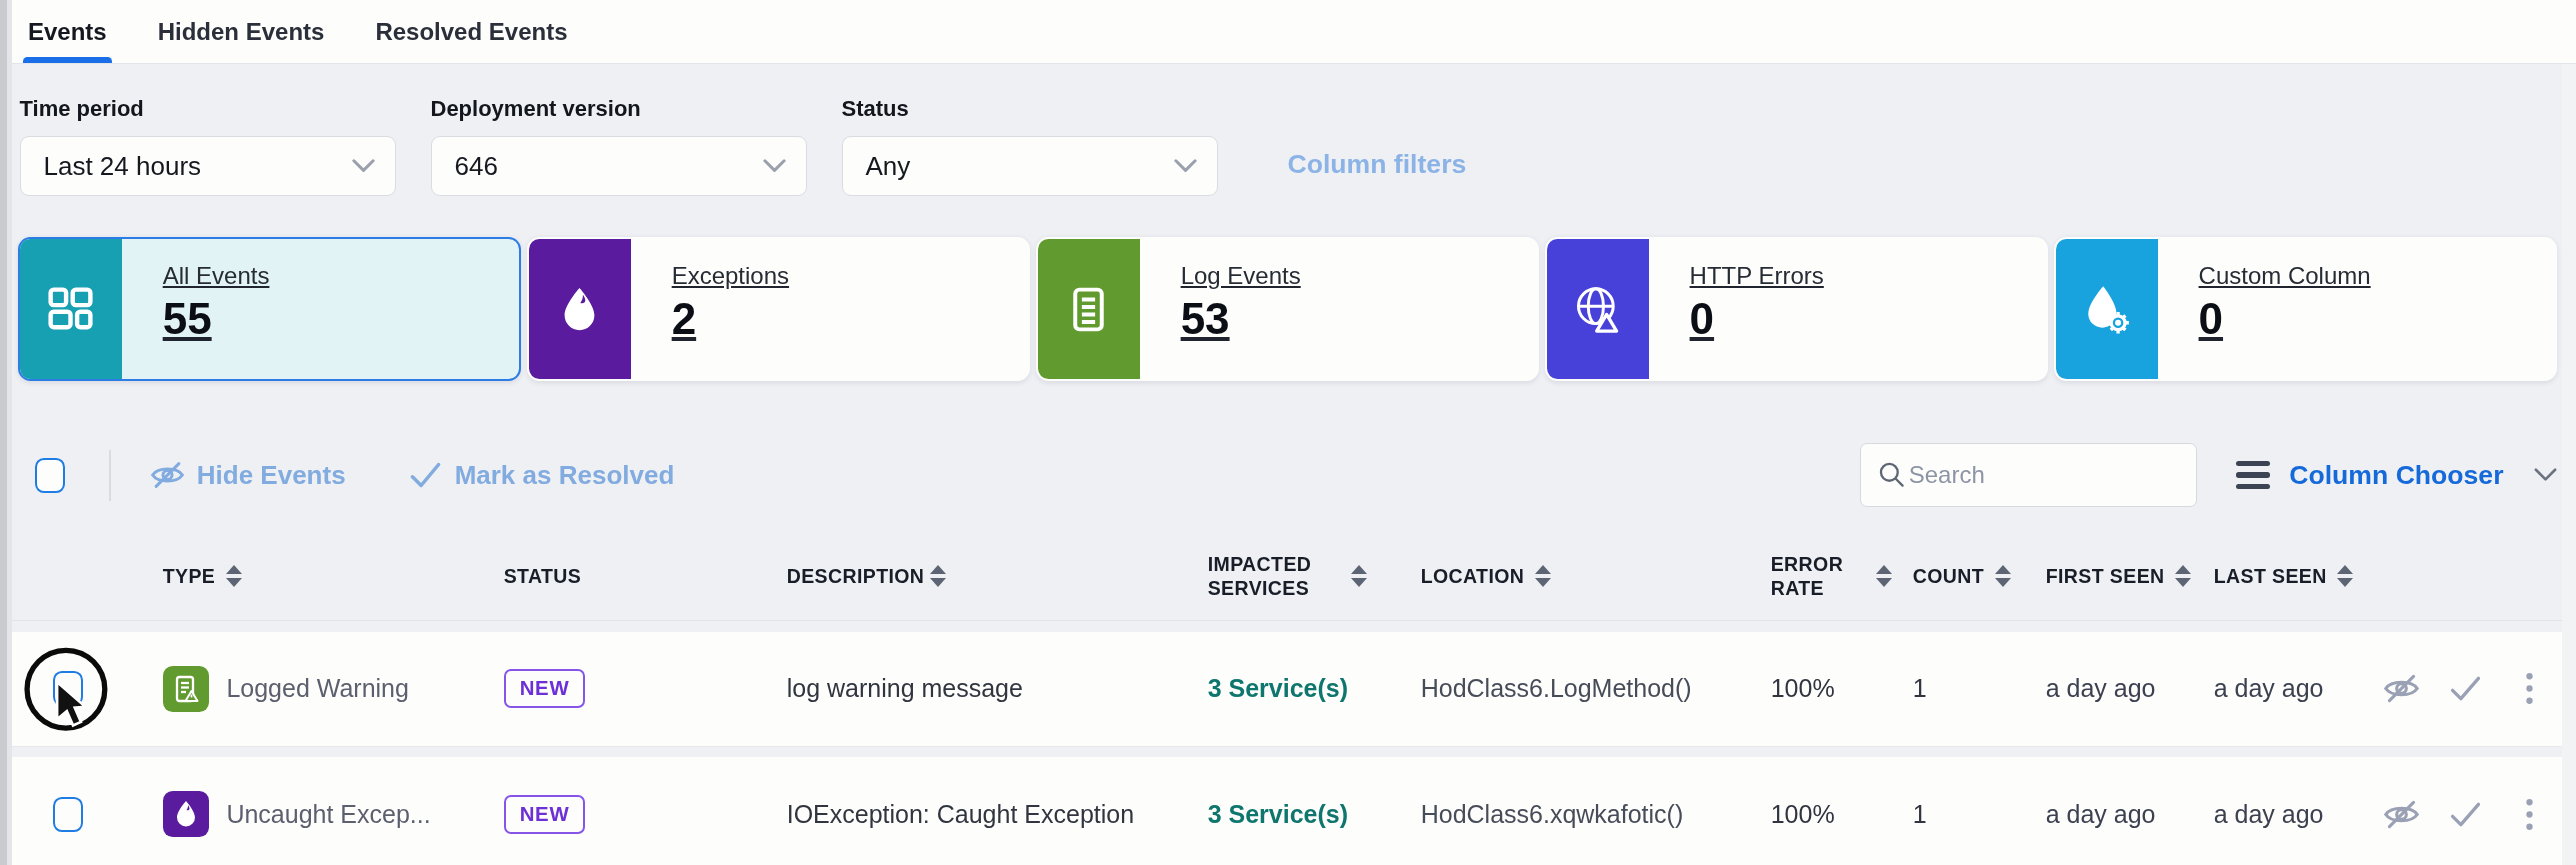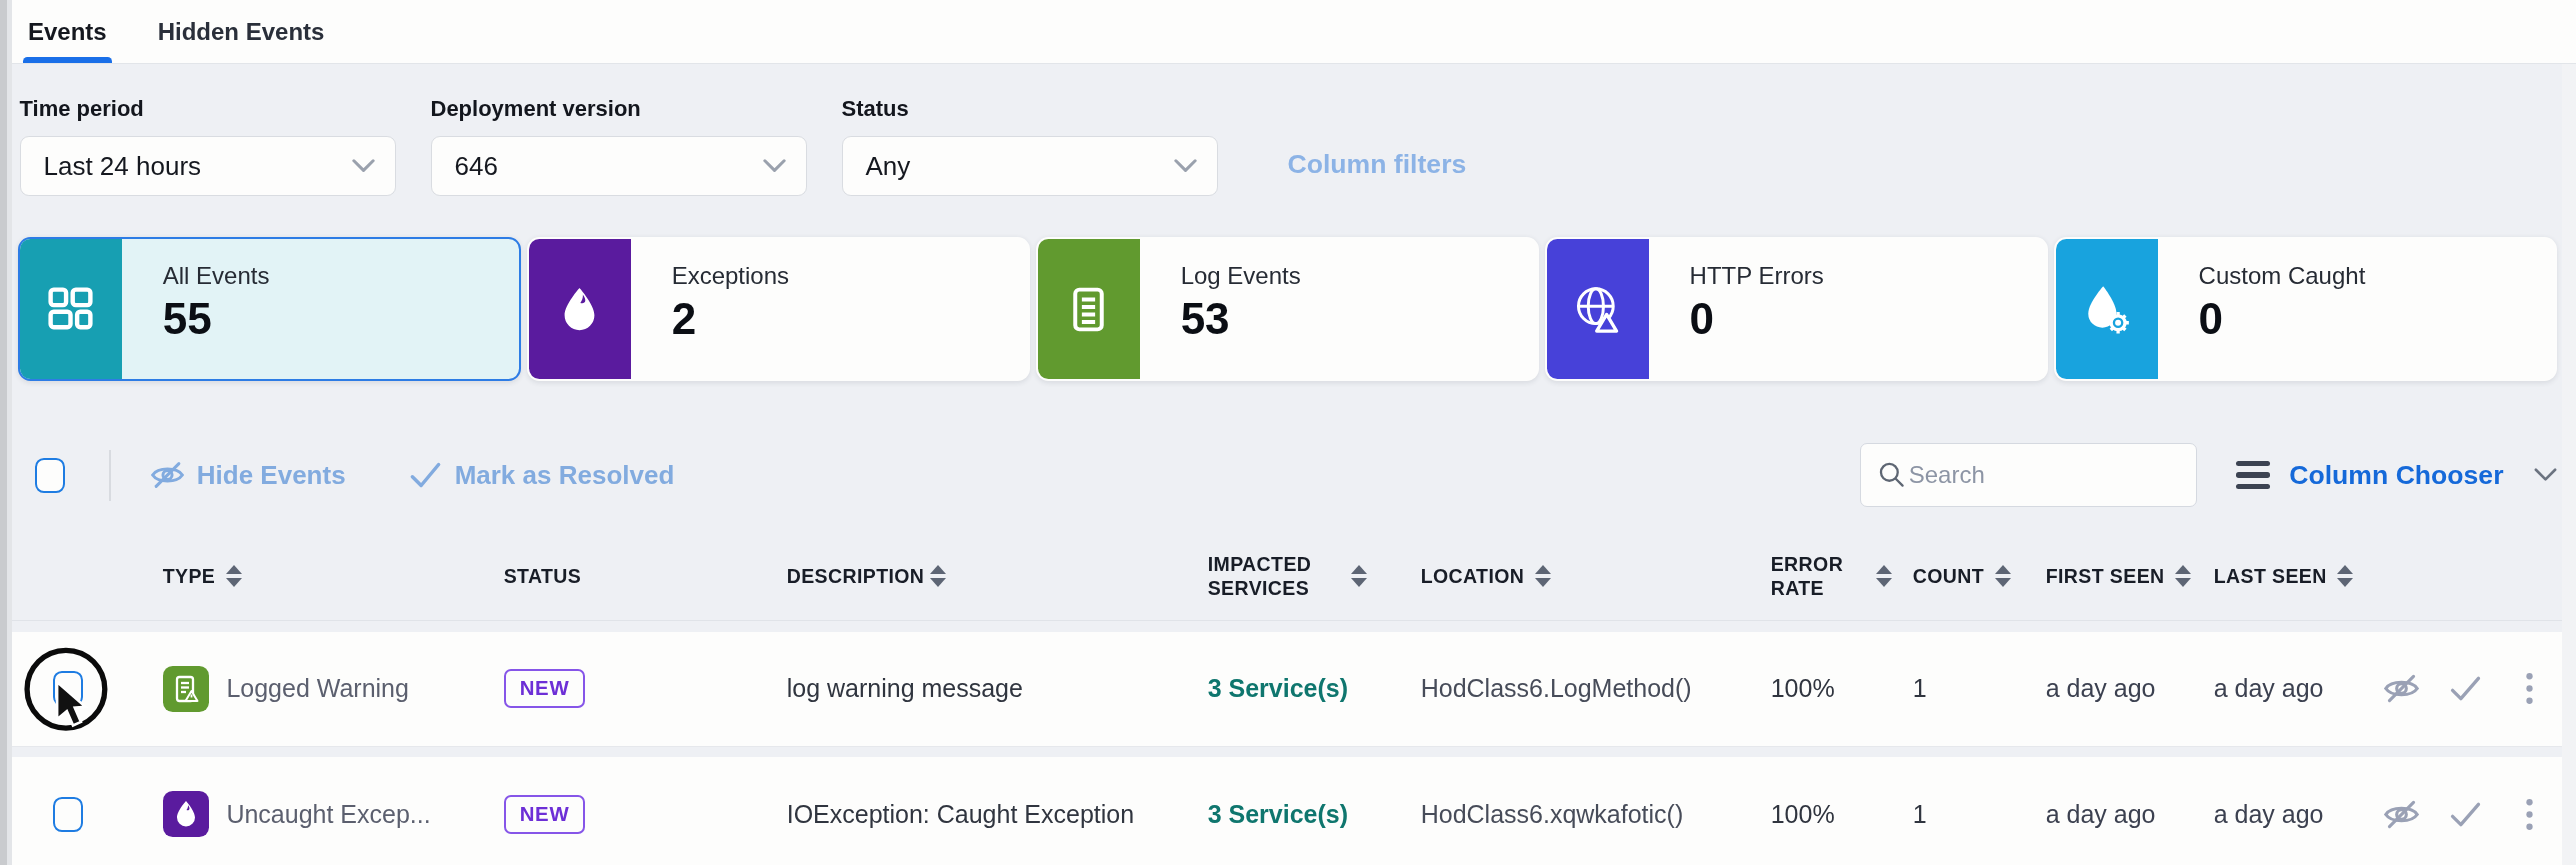--- a/index.html
+++ b/index.html
@@ -28,21 +28,21 @@
   .filters{display:flex;align-items:flex-end;padding:32px 0 0 19.5px;}
   .filter{width:376px;margin-right:35px;}
   .filter-label{font-size:22px;font-weight:600;color:#13161d;margin-bottom:14px;}
   .select{height:60px;background:#fdfdfc;border:1.8px solid #d9dce1;border-radius:8.9px;
     display:flex;align-items:center;justify-content:space-between;padding:0 19.5px 0 23px;
     font-size:26px;color:#15181f;cursor:pointer;}
   .chev{width:23px;height:14px;flex:0 0 auto;}
   .clear-filters{font-size:26.6px;font-weight:700;color:#8cb3e6;margin:0 0 16px 35px;cursor:pointer;}
 
   
-  .cards{display:flex;gap:6px;padding:41px 19.5px 0 17.7px;}
+  .cards{display:flex;gap:6px;padding:41px 19.5px 0 17.7px;text-decoration:underline;}
   .card{flex:1;height:144px;background:#fdfdfc;border-radius:12.4px;display:flex;overflow:hidden;
     border:2.7px solid rgba(0,0,0,0);box-shadow:0 1.8px 5.3px rgba(25,35,55,.10);cursor:pointer;}
   .card.selected{background:#e2f3f6;border-color:#2d7ce5;}
   .card-icon{flex:0 0 102px;display:flex;align-items:center;justify-content:center;}
   .card-icon svg{width:53px;height:53px;}
   .card-body{padding:23px 0 0 41px;}
   .card-label{font-size:24px;color:#262b34;}
   .card-value{font-size:44px;font-weight:700;color:#0b0e14;margin-top:7px;line-height:1;}
 
   
@@ -98,20 +98,21 @@
 </head>
 <body>
 
 <div class="root">
   <div class="left-gutter"></div>
   <div class="right-gutter"></div>
 
   <div class="tabbar">
     <div class="tab active">Events</div>
     <div class="tab">Hidden Events</div>
+    <div class="tab">Resolved Events</div>
   </div>
 
   <div class="filters">
     <div class="filter">
       <div class="filter-label">Time period</div>
       <div class="select">
         <span>Last 24 hours</span>
         <svg class="chev" viewBox="0 0 26 16">
             <polyline points="2,2 13,13 24,2" fill="none" stroke="#9aa1ad" stroke-width="3.5" stroke-linecap="round" stroke-linejoin="round"></polyline>
           </svg>
@@ -206,21 +207,21 @@
               <line x1="27.5" y1="24" x2="29.5" y2="24"></line>
             <line x1="18.6" y1="19.6" x2="20" y2="21"></line>
               <line x1="26" y1="27" x2="27.4" y2="28.4"></line>
             <line x1="27.4" y1="19.6" x2="26" y2="21"></line>
               <line x1="20" y1="27" x2="18.6" y2="28.4"></line>
           </g>
           <circle cx="23" cy="24" r="1.8" fill="#ffffff"></circle>
         </svg>
       </div>
       <div class="card-body">
-        <div class="card-label">Custom Caught</div>
+        <div class="card-label">Custom Column</div>
         <div class="card-value">0</div>
       </div>
     </div>
   </div>
 
   <div class="toolbar">
     <div class="checkbox"></div>
     <div class="tb-divider"></div>
     <div class="tb-btn">
       <svg viewBox="0 0 40 34" fill="none" stroke="#82abdf" stroke-width="3.4" stroke-linecap="round">

